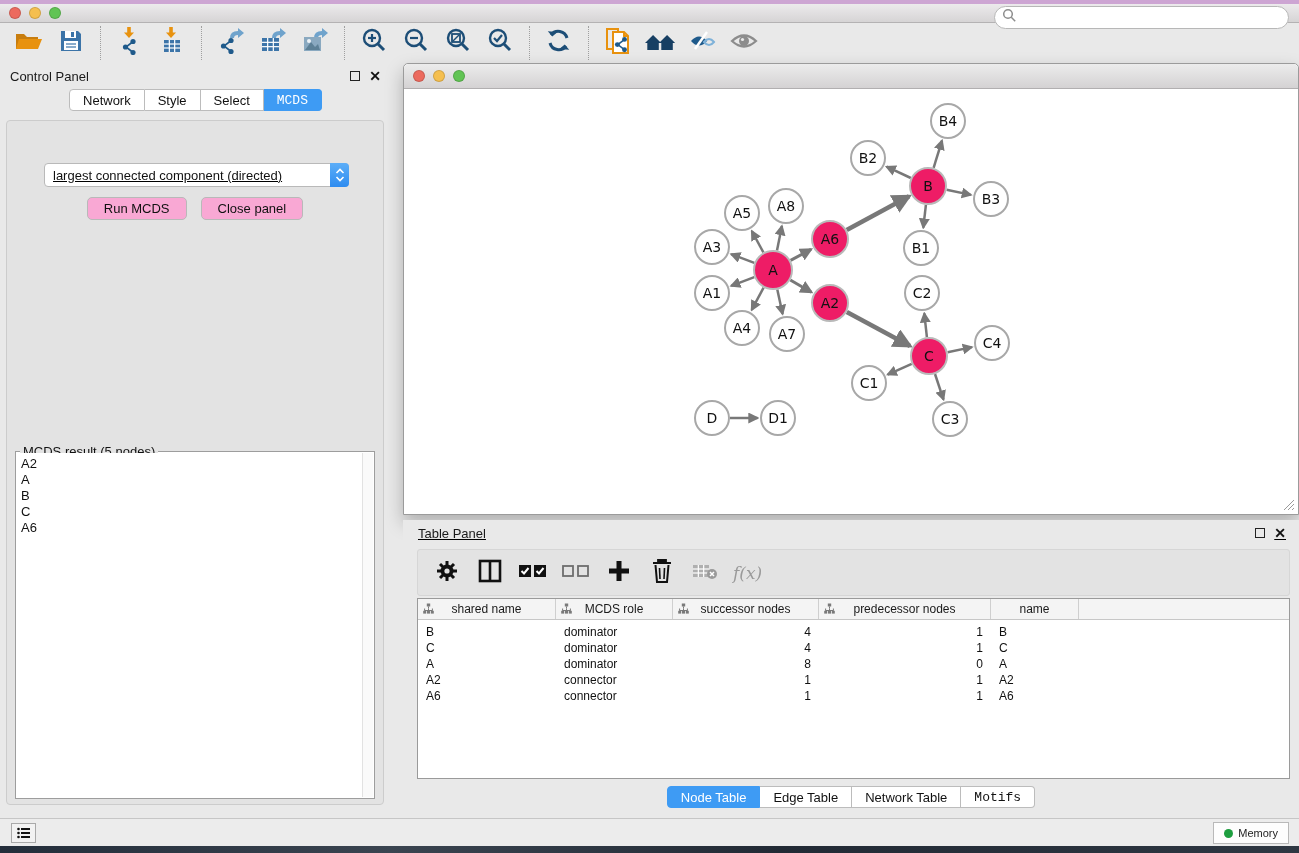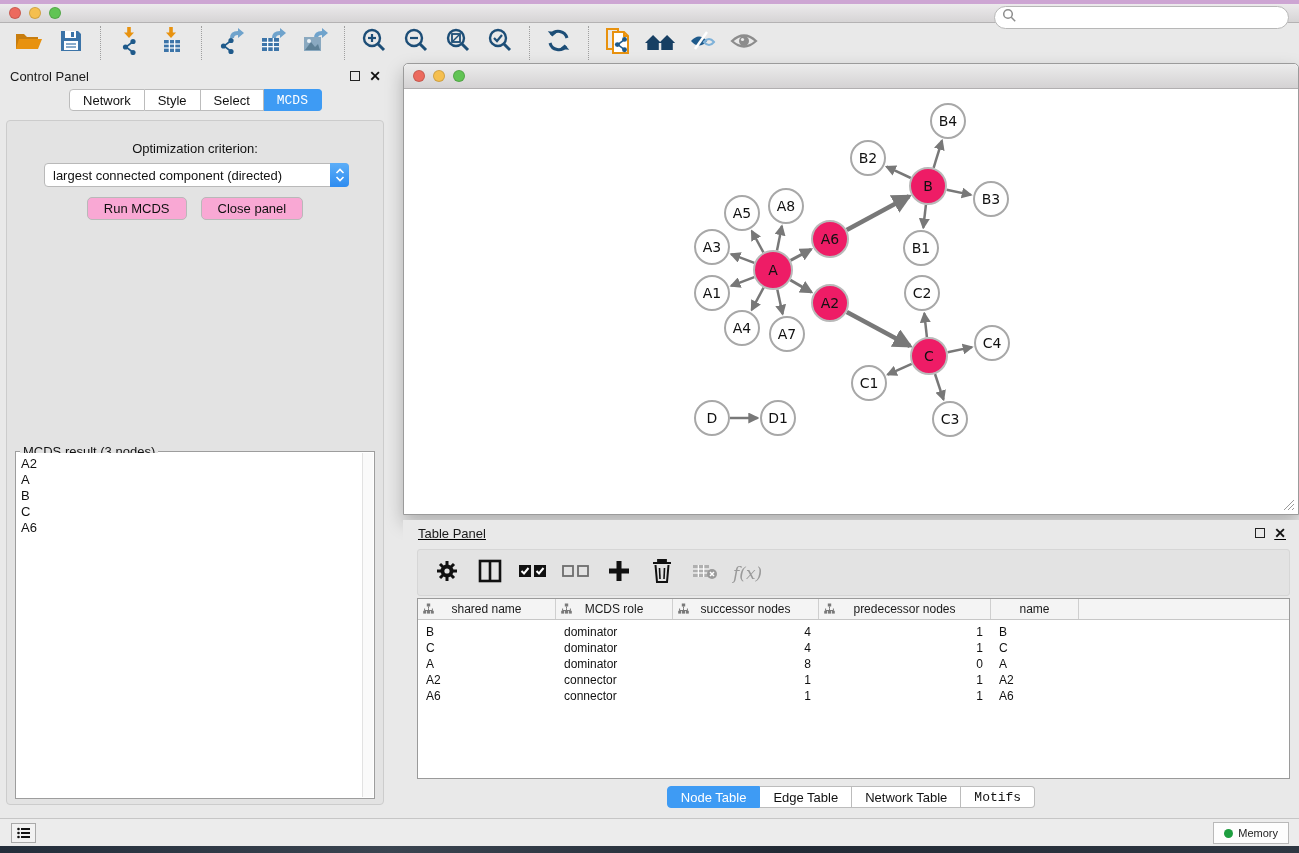--- a/index.html
+++ b/index.html
@@ -37,21 +37,21 @@
   .seg .seg-btn { font-size:13px; color:#111; background:#fff; border:1px solid #bcbcbc; border-left:none;
       padding:3px 13px; height:22px; }
   .seg .seg-btn:first-child { border-left:1px solid #bcbcbc; border-radius:4px 0 0 4px; }
   .seg .seg-btn:last-child { border-radius:0 4px 4px 0;font-family:Liberation Mono, monospace; }
   .seg .seg-btn.active { background:#3e9bf4; color:#fff; border-color:#3e9bf4; }
 
   .cp-inner { position:absolute; left:6px; right:7px; top:57px; bottom:7px;
       background:#e3e3e3; border:1px solid #cccccc; border-radius:4px; }
   .opt-label { text-align:center; font-size:13px; color:#111; margin-top:20px; }
   .dropdown { position:absolute; left:37px; right:34px; top:42px; height:24px; background:#fff;
-      border:1px solid #b9b9b9; border-radius:4px; display:flex; align-items:center; }
+      border:1px solid #b9b9b9; border-radius:4px; display:flex; align-items:center;text-decoration:underline; }
   .dropdown .dd-text { font-size:13px; color:#111; padding-left:8px; flex:1; white-space:nowrap; overflow:hidden; }
   .dd-stepper { width:19px; height:24px; margin-right:-1px; background:linear-gradient(#5caef8,#2e8cf0);
       border-radius:0 4px 4px 0; display:flex; flex-direction:column; align-items:center; justify-content:center; color:#fff; }
   .dd-stepper svg{display:block}
   .btn-row { position:absolute; left:0; right:0; top:76px; display:flex; justify-content:center; gap:14px; }
   .push-btn { font-size:13px; color:#111; background:#f9a8d4; border:1px solid #b9b9b9; border-radius:5px;
       padding:3px 16px; height:23px; }
 
   .result-box { position:absolute; left:8px; right:8px; top:330px; bottom:5px;
       border:1px solid #9d9d9d; background:#fff; }
@@ -303,36 +303,35 @@
         <span class="close-x">✕</span>
       </span>
     </div>
     <div class="seg" id="cp-tabs">
         <button class="seg-btn">Network</button>
         <button class="seg-btn">Style</button>
         <button class="seg-btn">Select</button>
         <button class="seg-btn active">MCDS</button>
       </div>
     <div class="cp-inner">
-      <div class="opt-label">Optimization criterion:</div>
       <div class="dropdown">
         <span class="dd-text">largest connected component (directed)</span>
         <span class="dd-stepper">
           <svg width="10" height="14" viewBox="0 0 10 14">
               <path d="M1.5 5 L5 1.5 L8.5 5" fill="none" stroke="#fff" stroke-width="1.6"></path>
               <path d="M1.5 9 L5 12.5 L8.5 9" fill="none" stroke="#fff" stroke-width="1.6"></path>
             </svg>
         </span>
       </div>
       <div class="btn-row">
         <button class="push-btn">Run MCDS</button>
         <button class="push-btn">Close panel</button>
       </div>
       <div class="result-box">
-        <span class="result-legend">MCDS result (3 nodes)</span>
+        <span class="result-legend">MCDS result (5 nodes)</span>
         <div class="result-list" id="result-list">
             <div>A2</div>
             <div>A</div>
             <div>B</div>
             <div>C</div>
             <div>A6</div>
           </div>
         <div class="result-scroll"></div>
       </div>
     </div>

